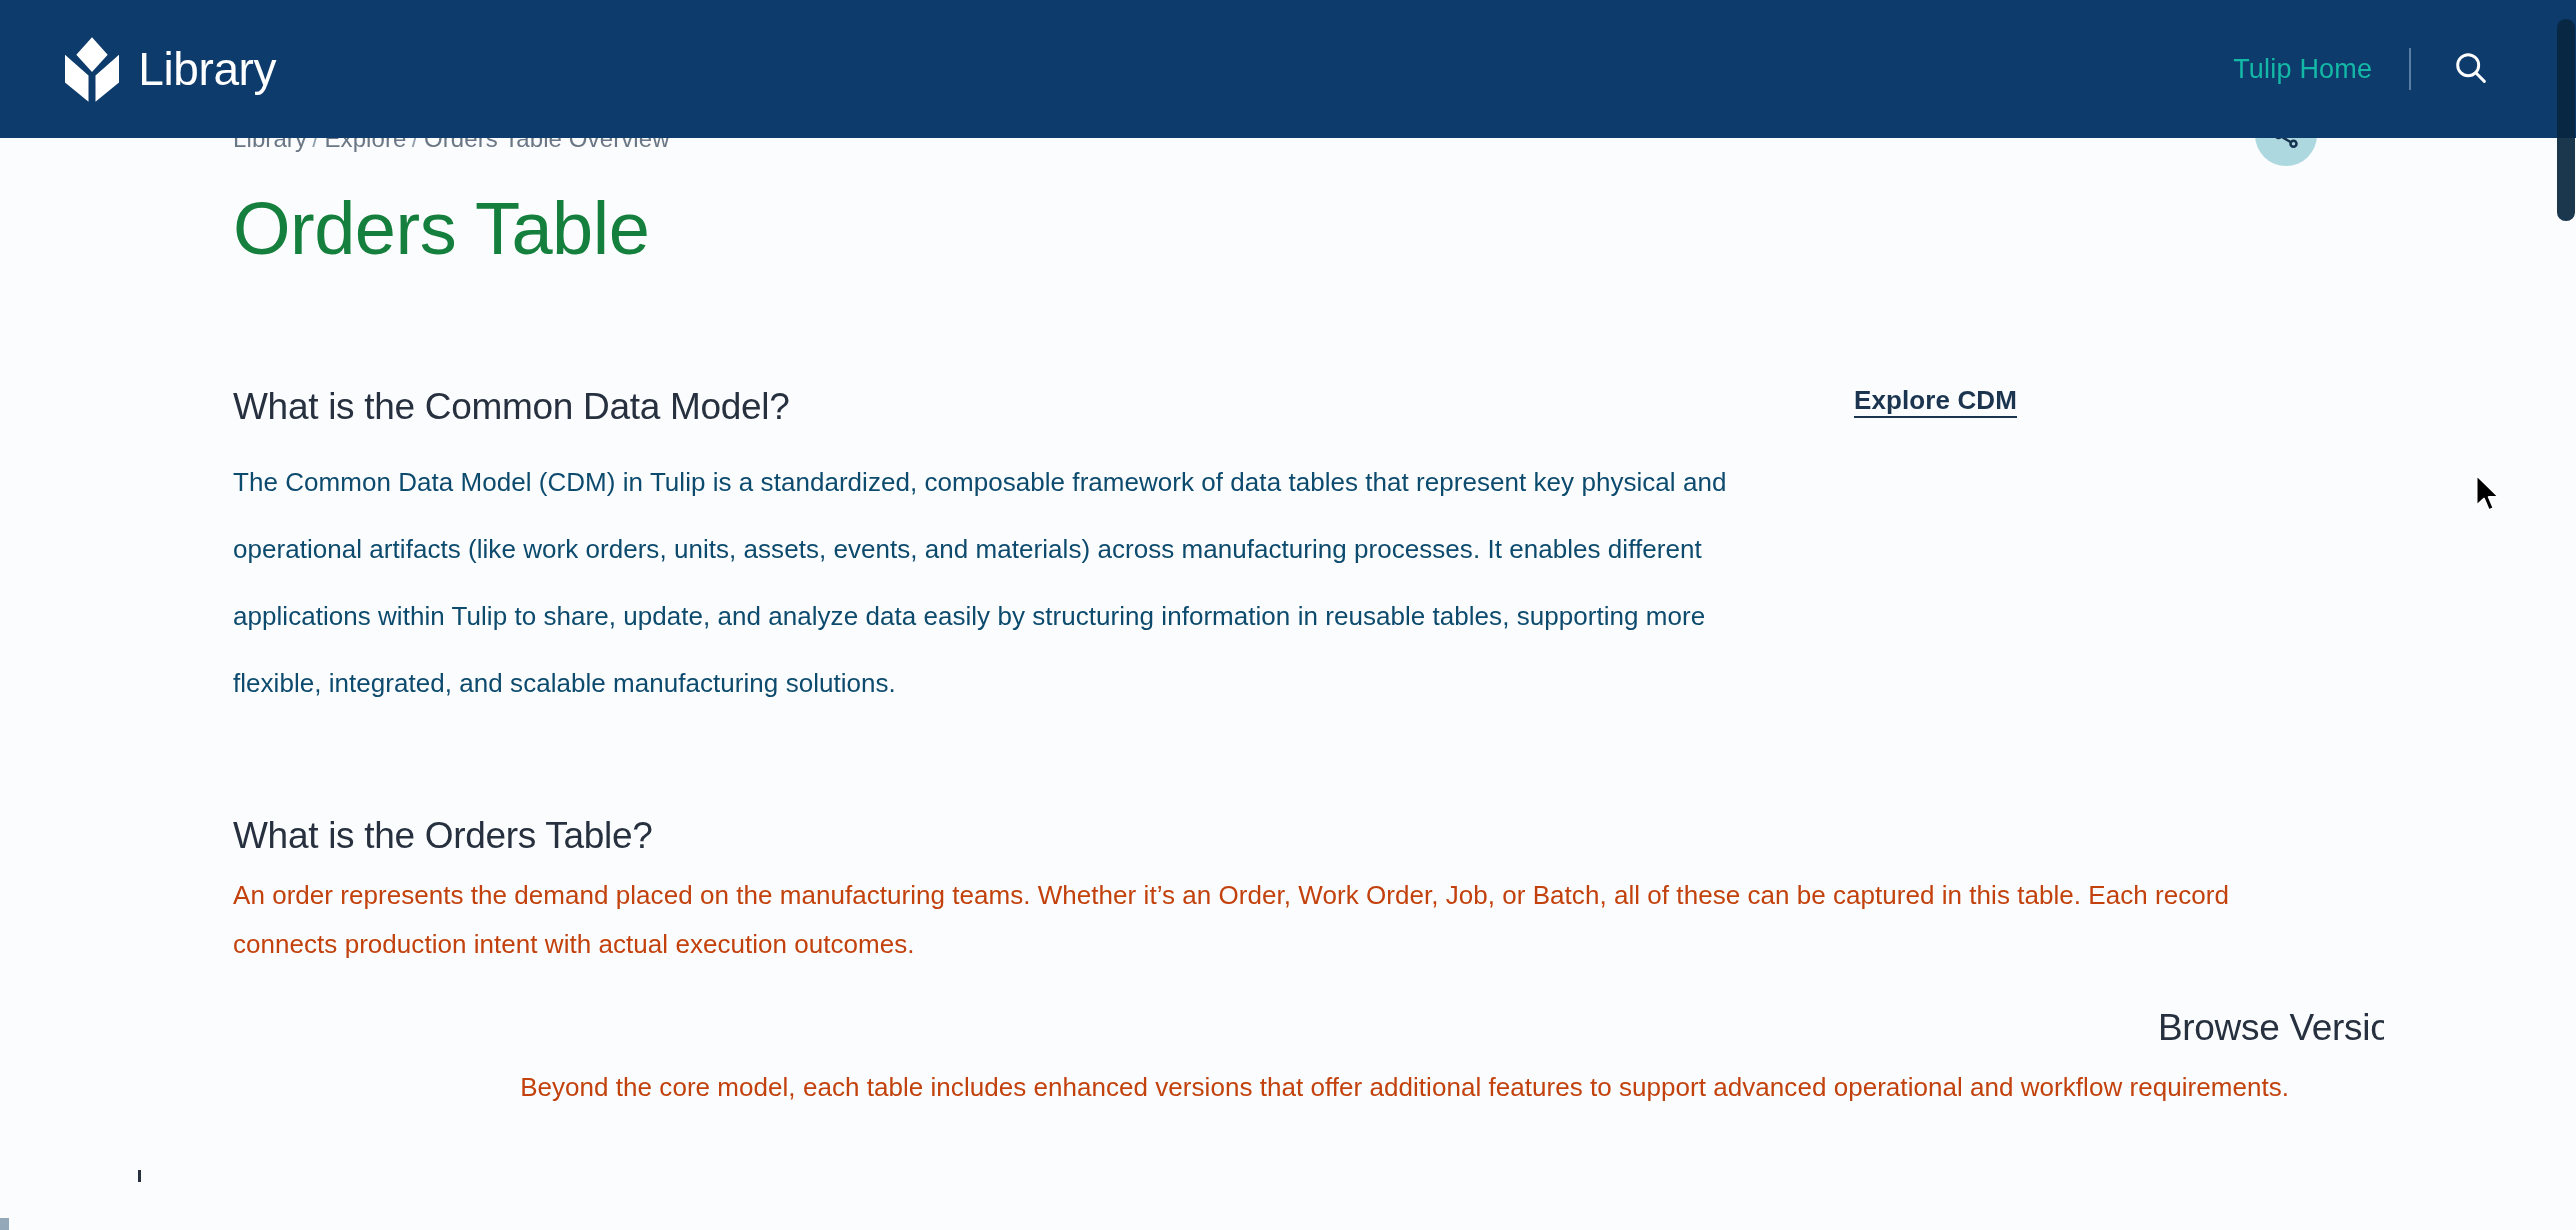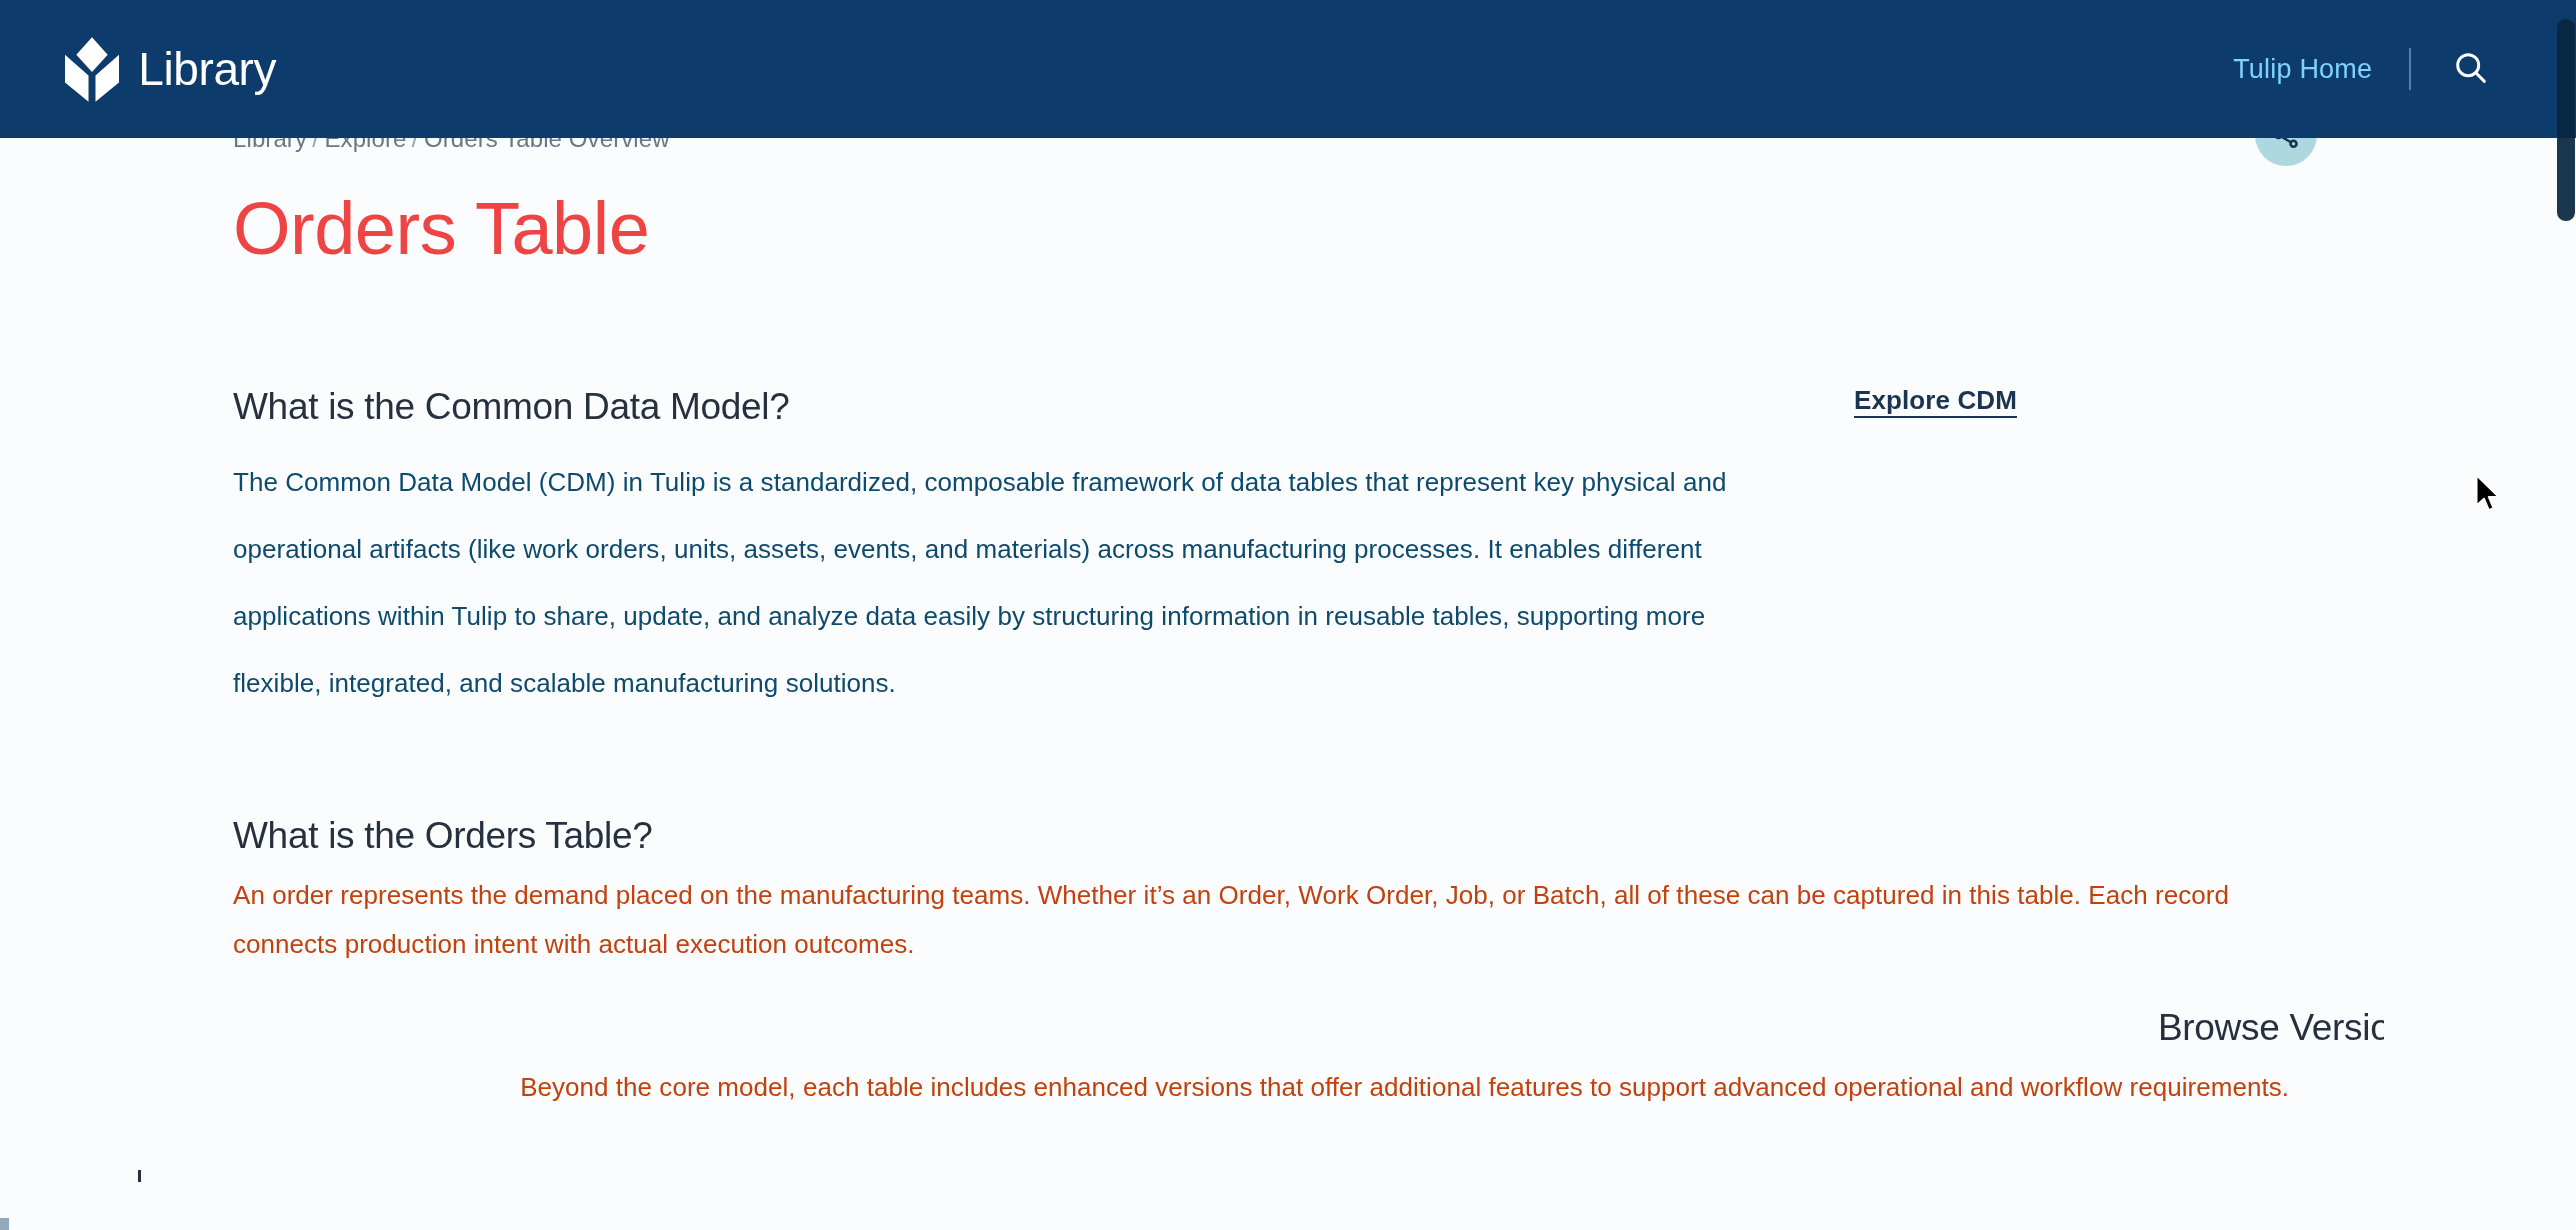--- a/index.html
+++ b/index.html
@@ -60,21 +60,21 @@
   .share-button svg { display: block; }
 
   
   .page-title {
     position: absolute;
     top: 189px;
     left: 233px;
     font-size: 74px;
     line-height: 1.08;
     font-weight: 300;
-    color: #ef4444;
+    color: #15803d;
     letter-spacing: -0.5px;
   }
 
   
   .section {
     position: absolute;
     left: 233px;
   }
 
   h2.section-title {
@@ -152,21 +152,21 @@
     line-height: 1;
   }
 
   .header-right {
     margin-left: auto;
     display: flex;
     align-items: center;
     margin-right: 84px;
   }
   .nav-link {
-    color: #7dd3fc;
+    color: #14b8a6;
     font-size: 27px;
     font-weight: 500;
     text-decoration: none;
     letter-spacing: 0.2px;
     cursor: pointer;
     white-space: nowrap;
   }
   .nav-divider {
     width: 1.8px;
     height: 42px;

